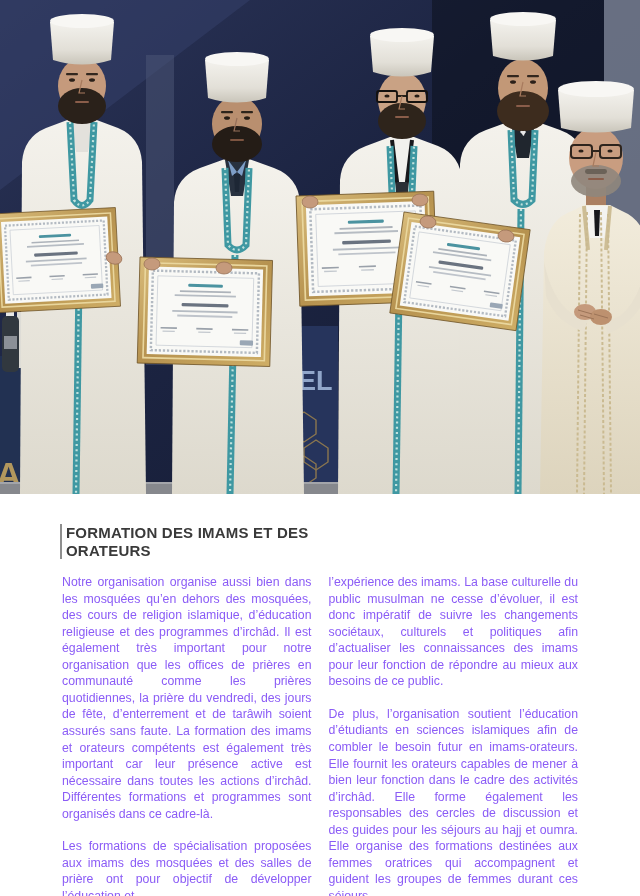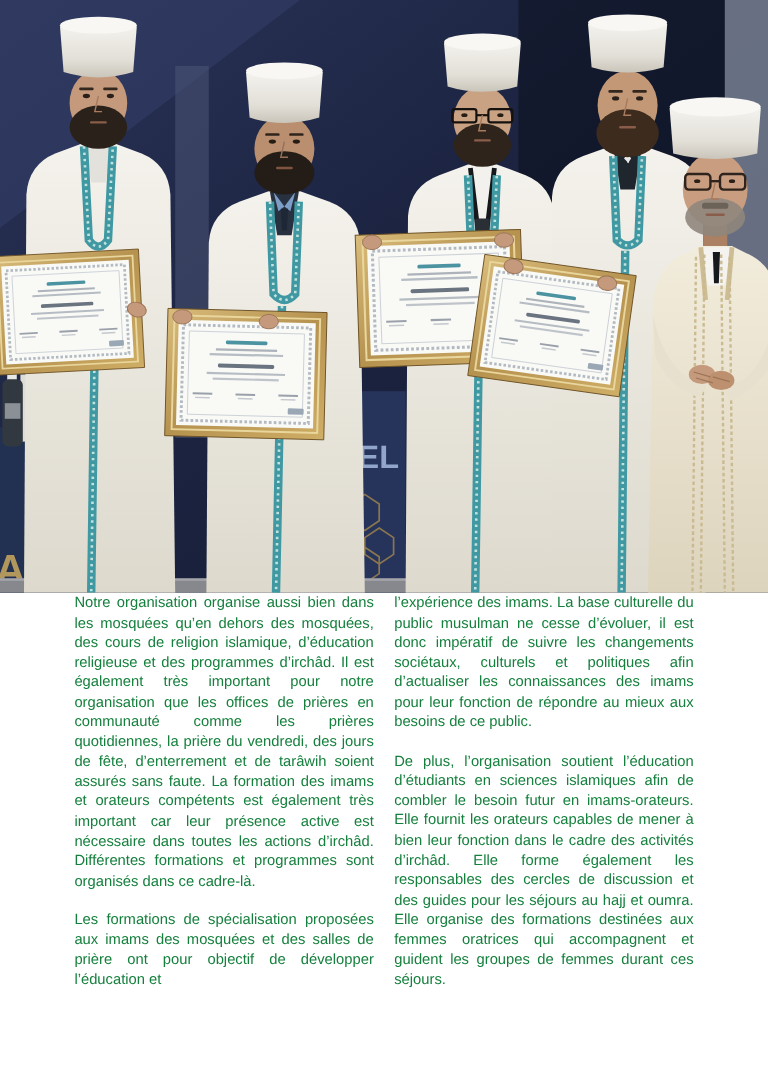--- a/index.html
+++ b/index.html
@@ -17,21 +17,21 @@
     font-size:15px;line-height:1.17;font-weight:700;color:#3a3a3a;
     letter-spacing:.2px;
     max-width:250px;
     border-left:2px solid #8f8f8f;
     padding-left:4px;margin:30px 0 15px -2px;
   }
   .columns{display:flex;gap:17px;}
   .col{flex:1;min-width:0;}
   .col p{
     margin:0 0 16px 0;
-    font-size:12.3px;line-height:16.55px;color:#15803d;
+    font-size:12.3px;line-height:16.55px;color:#8b5cf6;
     text-align:justify;
     hyphens:auto;-webkit-hyphens:auto;
   }
 </style>
 </head>
 <body>
 
 <div class="page">
 
   <figure class="photo">
@@ -251,20 +251,21 @@
         <ellipse cx="224" cy="268" rx="8" ry="6"></ellipse>
         <ellipse cx="310" cy="202" rx="8" ry="6"></ellipse>
         <ellipse cx="420" cy="200" rx="8" ry="6"></ellipse>
         <ellipse cx="428" cy="222" rx="8" ry="6" transform="rotate(8 428 222)"></ellipse>
         <ellipse cx="506" cy="236" rx="8" ry="6" transform="rotate(8 506 236)"></ellipse>
       </g>
     </svg>
   </figure>
 
   <section class="article">
+    <h1 class="article-title">FORMATION DES IMAMS ET DES ORATEURS</h1>
     <div class="columns">
       <div class="col">
         <p>Notre organisation organise aussi bien dans les mosquées qu’en dehors des mosquées, des cours de religion islamique, d’éducation religieuse et des programmes d’irchâd. Il est également très important pour notre organisation que les offices de prières en communauté comme les prières quotidiennes, la prière du vendredi, des jours de fête, d’enterrement et de tarâwih soient assurés sans faute. La formation des imams et orateurs compétents est également très important car leur présence active est nécessaire dans toutes les actions d’irchâd. Différentes formations et programmes sont organisés dans ce cadre-là.</p>
         <p>Les formations de spécialisation proposées aux imams des mosquées et des salles de prière ont pour objectif de développer l’éducation et</p>
       </div>
       <div class="col">
         <p>l’expérience des imams. La base culturelle du public musulman ne cesse d’évoluer, il est donc impératif de suivre les changements sociétaux, culturels et politiques afin d’actualiser les connaissances des imams pour leur fonction de répondre au mieux aux besoins de ce public.</p>
         <p>De plus, l’organisation soutient l’éducation d’étudiants en sciences islamiques afin de combler le besoin futur en imams-orateurs. Elle fournit les orateurs capables de mener à bien leur fonction dans le cadre des activités d’irchâd. Elle forme également les responsables des cercles de discussion et des guides pour les séjours au hajj et oumra. Elle organise des formations destinées aux femmes oratrices qui accompagnent et guident les groupes de femmes durant ces séjours.</p>
       </div>
     </div>

